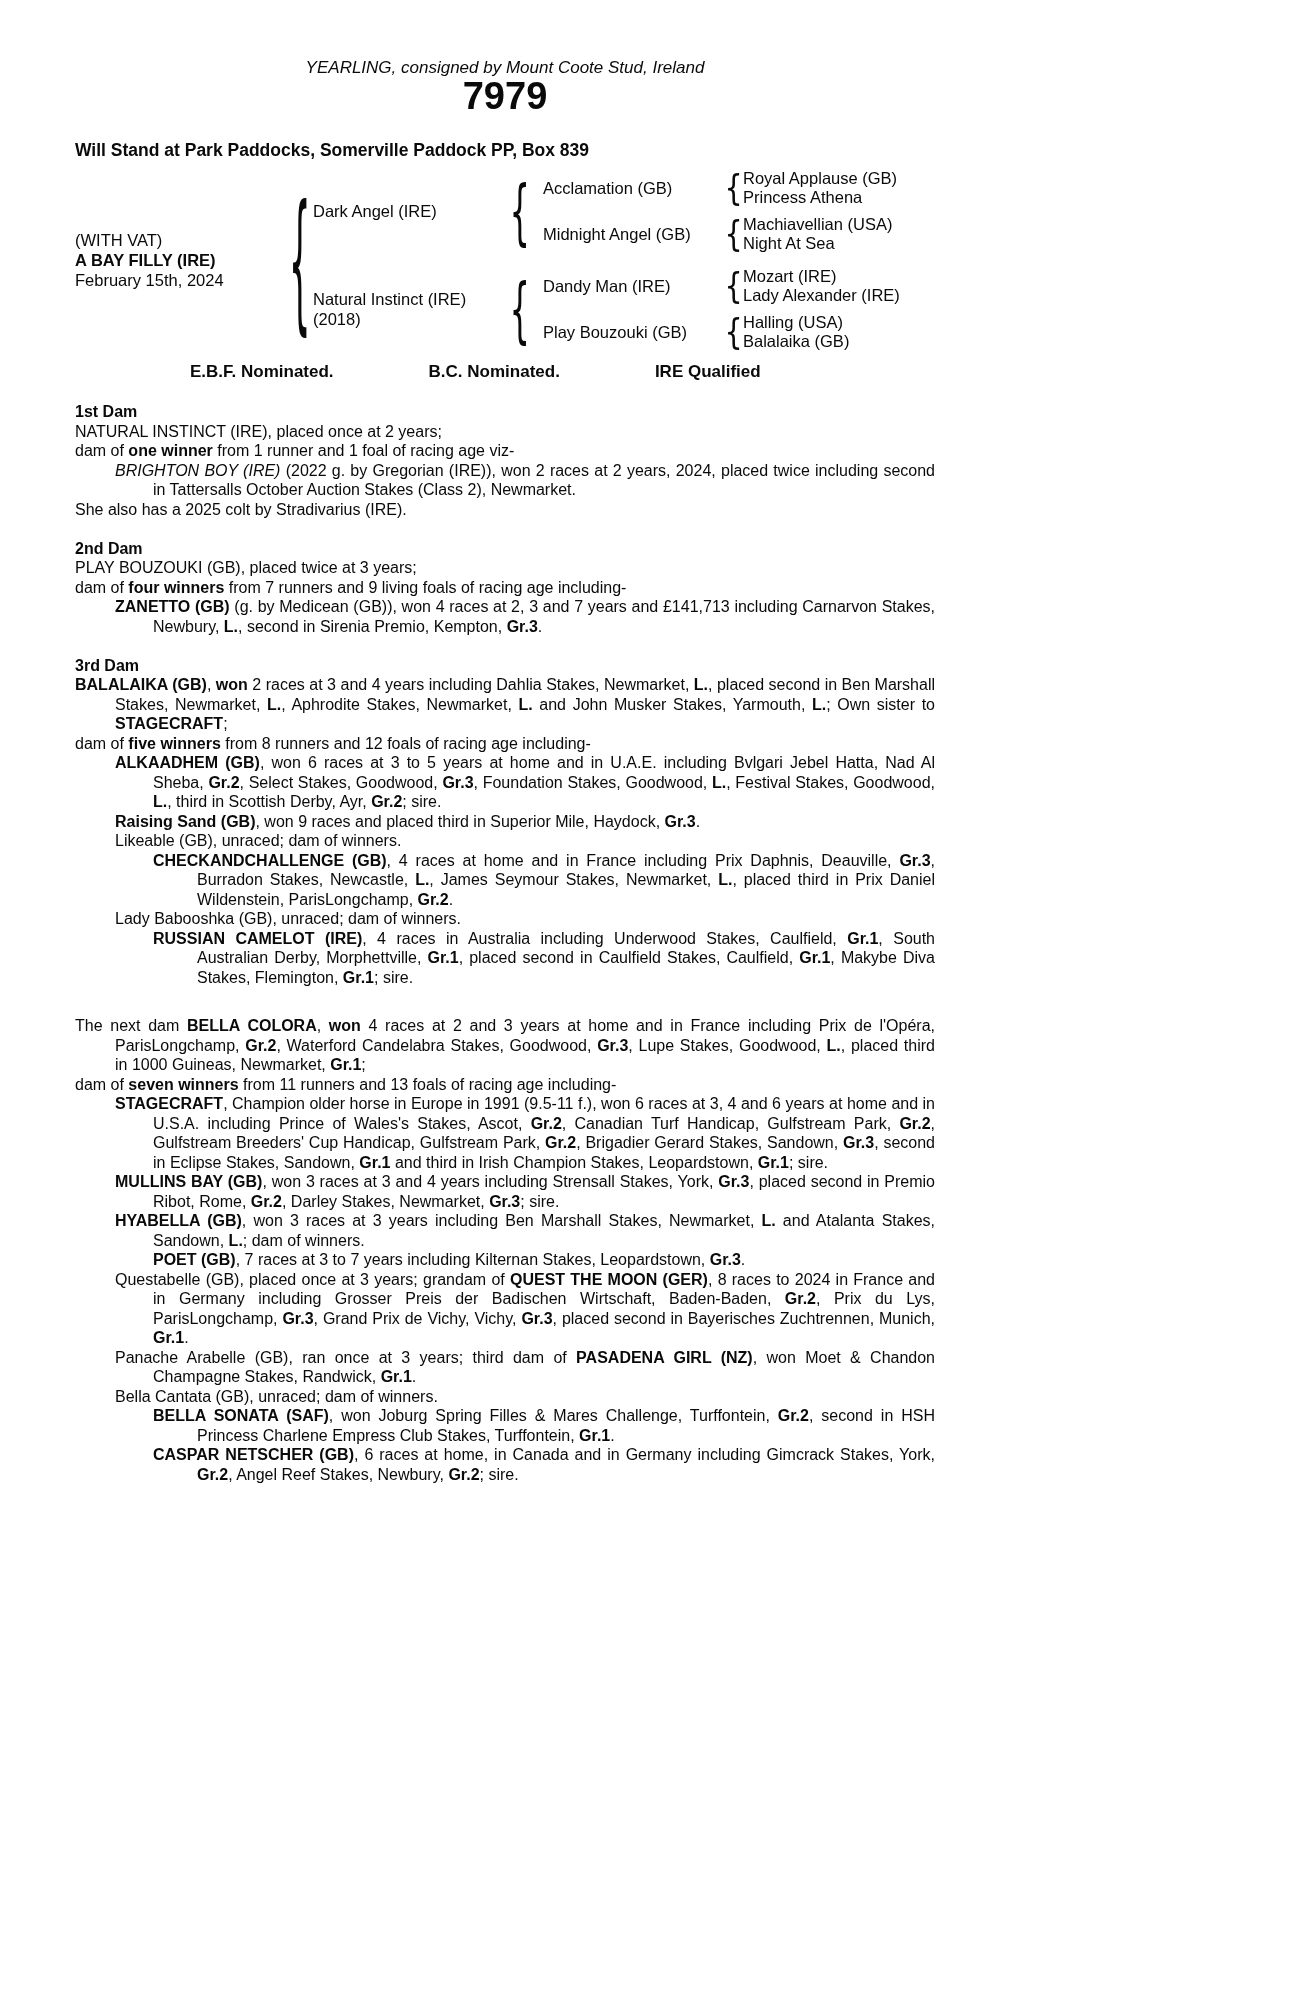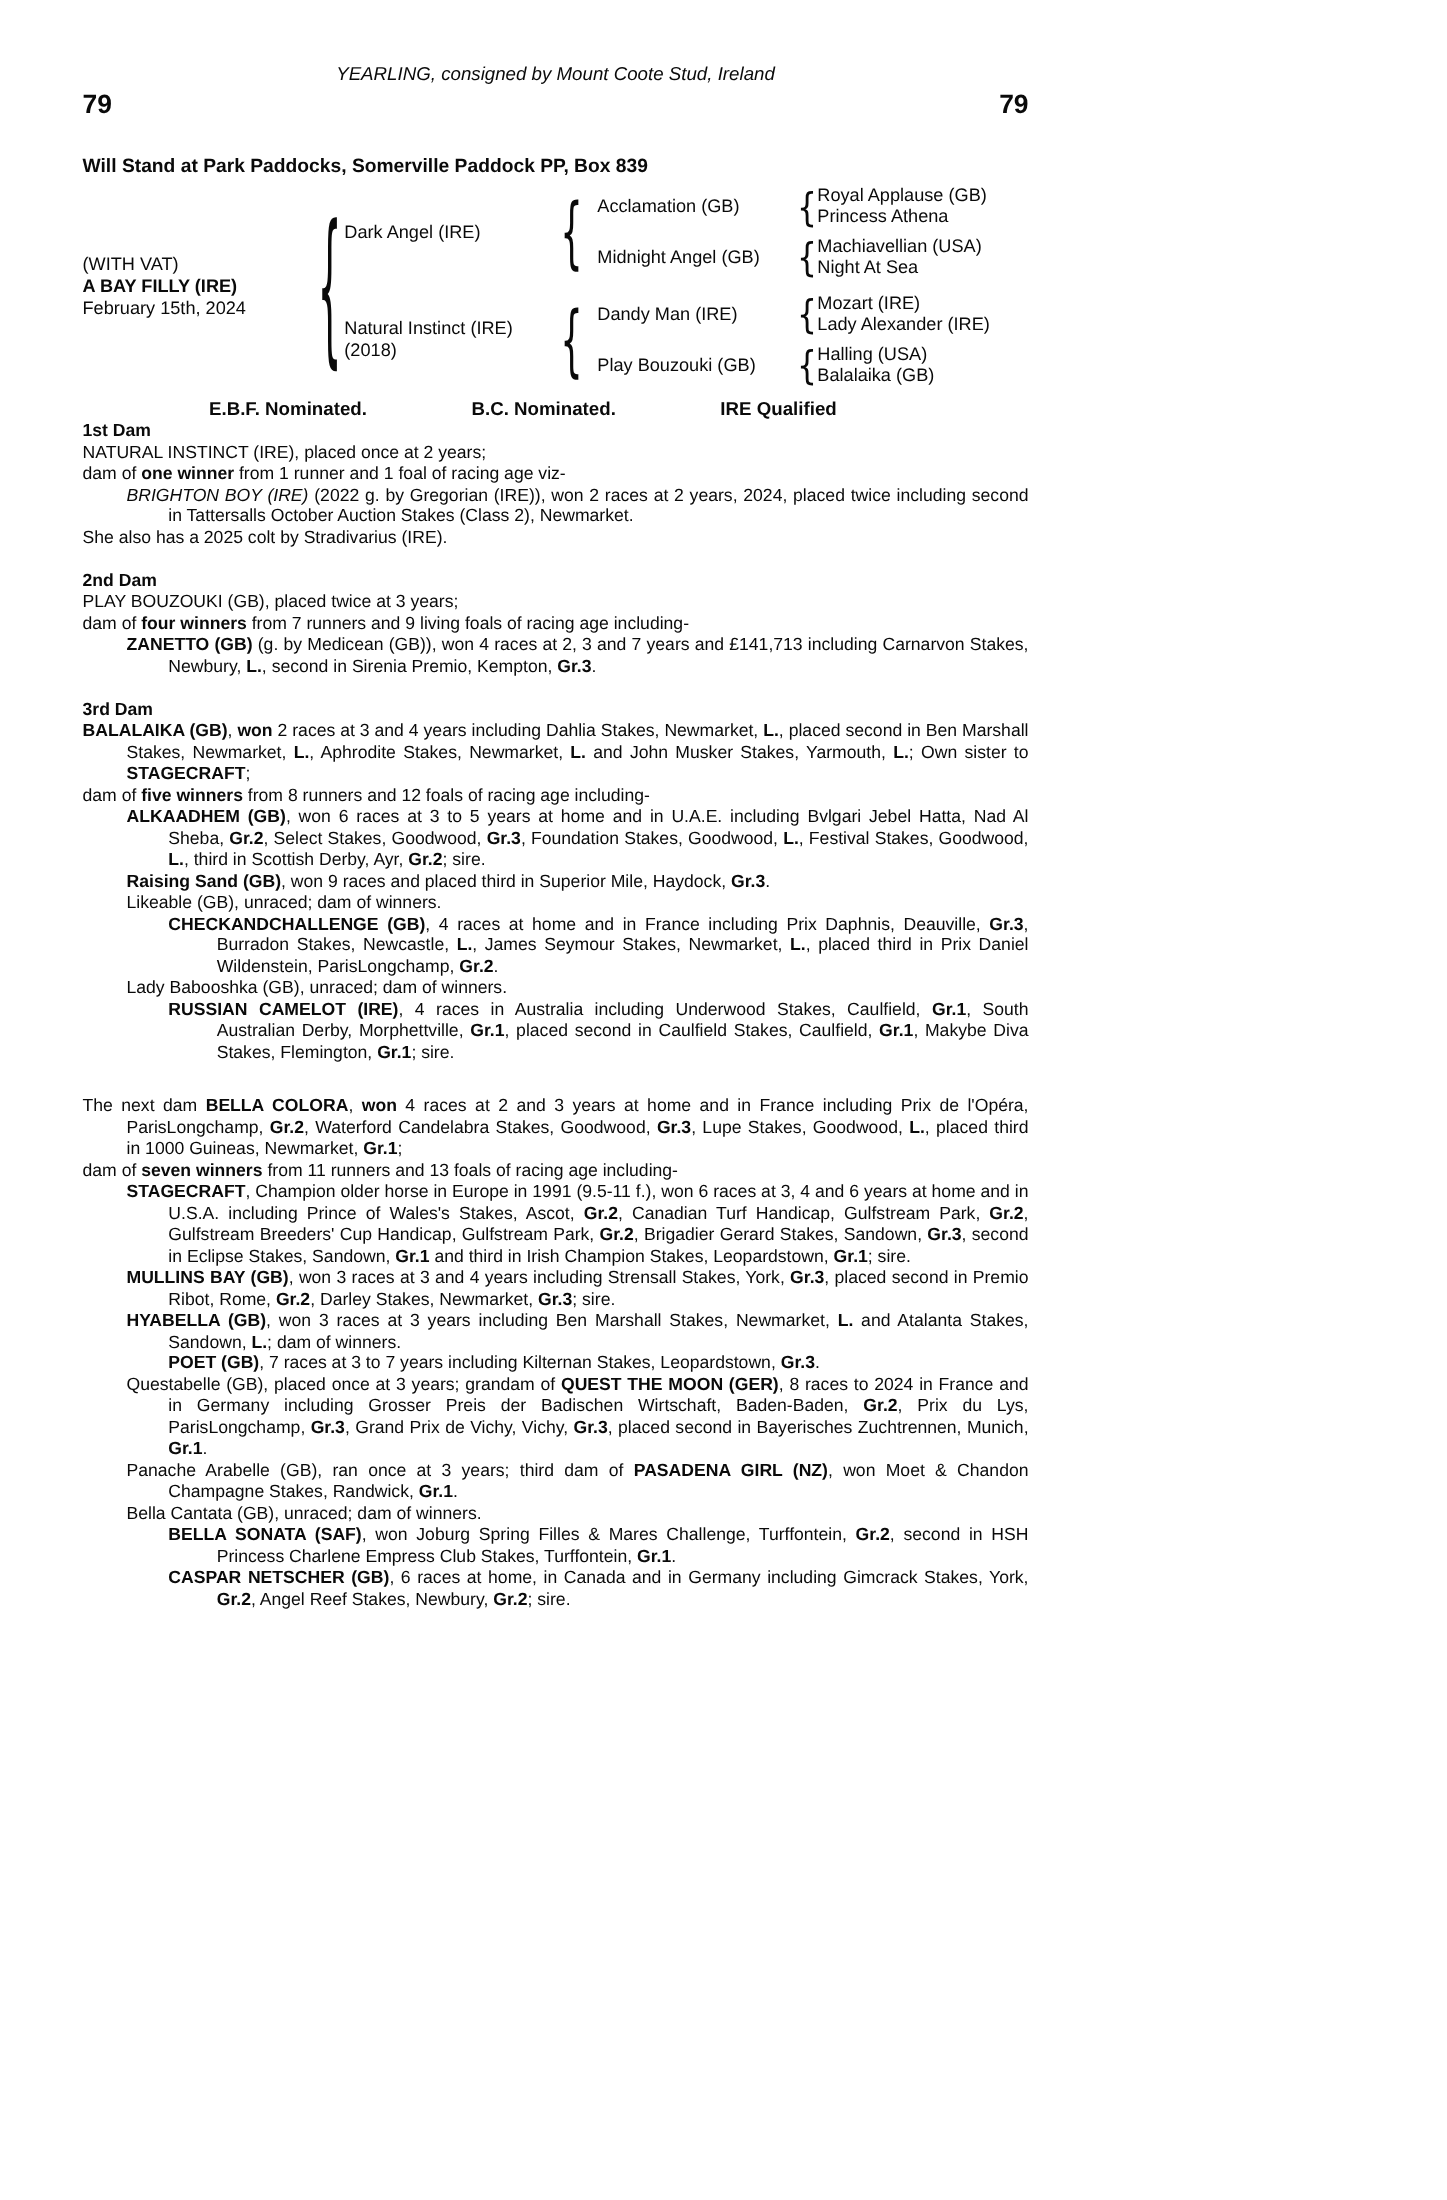--- a/index.html
+++ b/index.html
@@ -16,22 +16,22 @@
 
   .consignor {
     margin-top: 58px;
     text-align: center;
     font-style: italic;
     font-size: 17px;
     line-height: 20px;
   }
   .lot-row {
     display: flex;
-    justify-content: space-between;
-    font-size: 24px;
+    justify-content: center;
+    font-size: 38px;
     font-weight: bold;
     line-height: 32px;
     margin-top: 2px;
   }
   .stand {
     margin-top: 28px;
     font-weight: bold;
     font-size: 17.5px;
     line-height: 21px;
   }
@@ -74,20 +74,21 @@
     padding-left: 115px;
     column-gap: 95px;
     margin-top: 10px;
     font-weight: bold;
     font-size: 17px;
     line-height: 21px;
   }
 
   
   .body-text {
+    margin-top: 20px;
     font-size: 16px;
     line-height: 19.5px;
     text-align: justify;
   }
   .blk { }
   .hd { font-weight: bold; }
   .ind0 { padding-left: 40px;  text-indent: -40px; }
   .ind1 { padding-left: 78px;  text-indent: -38px; }
   .ind2 { padding-left: 122px; text-indent: -44px; }
   .b { font-weight: bold; }

